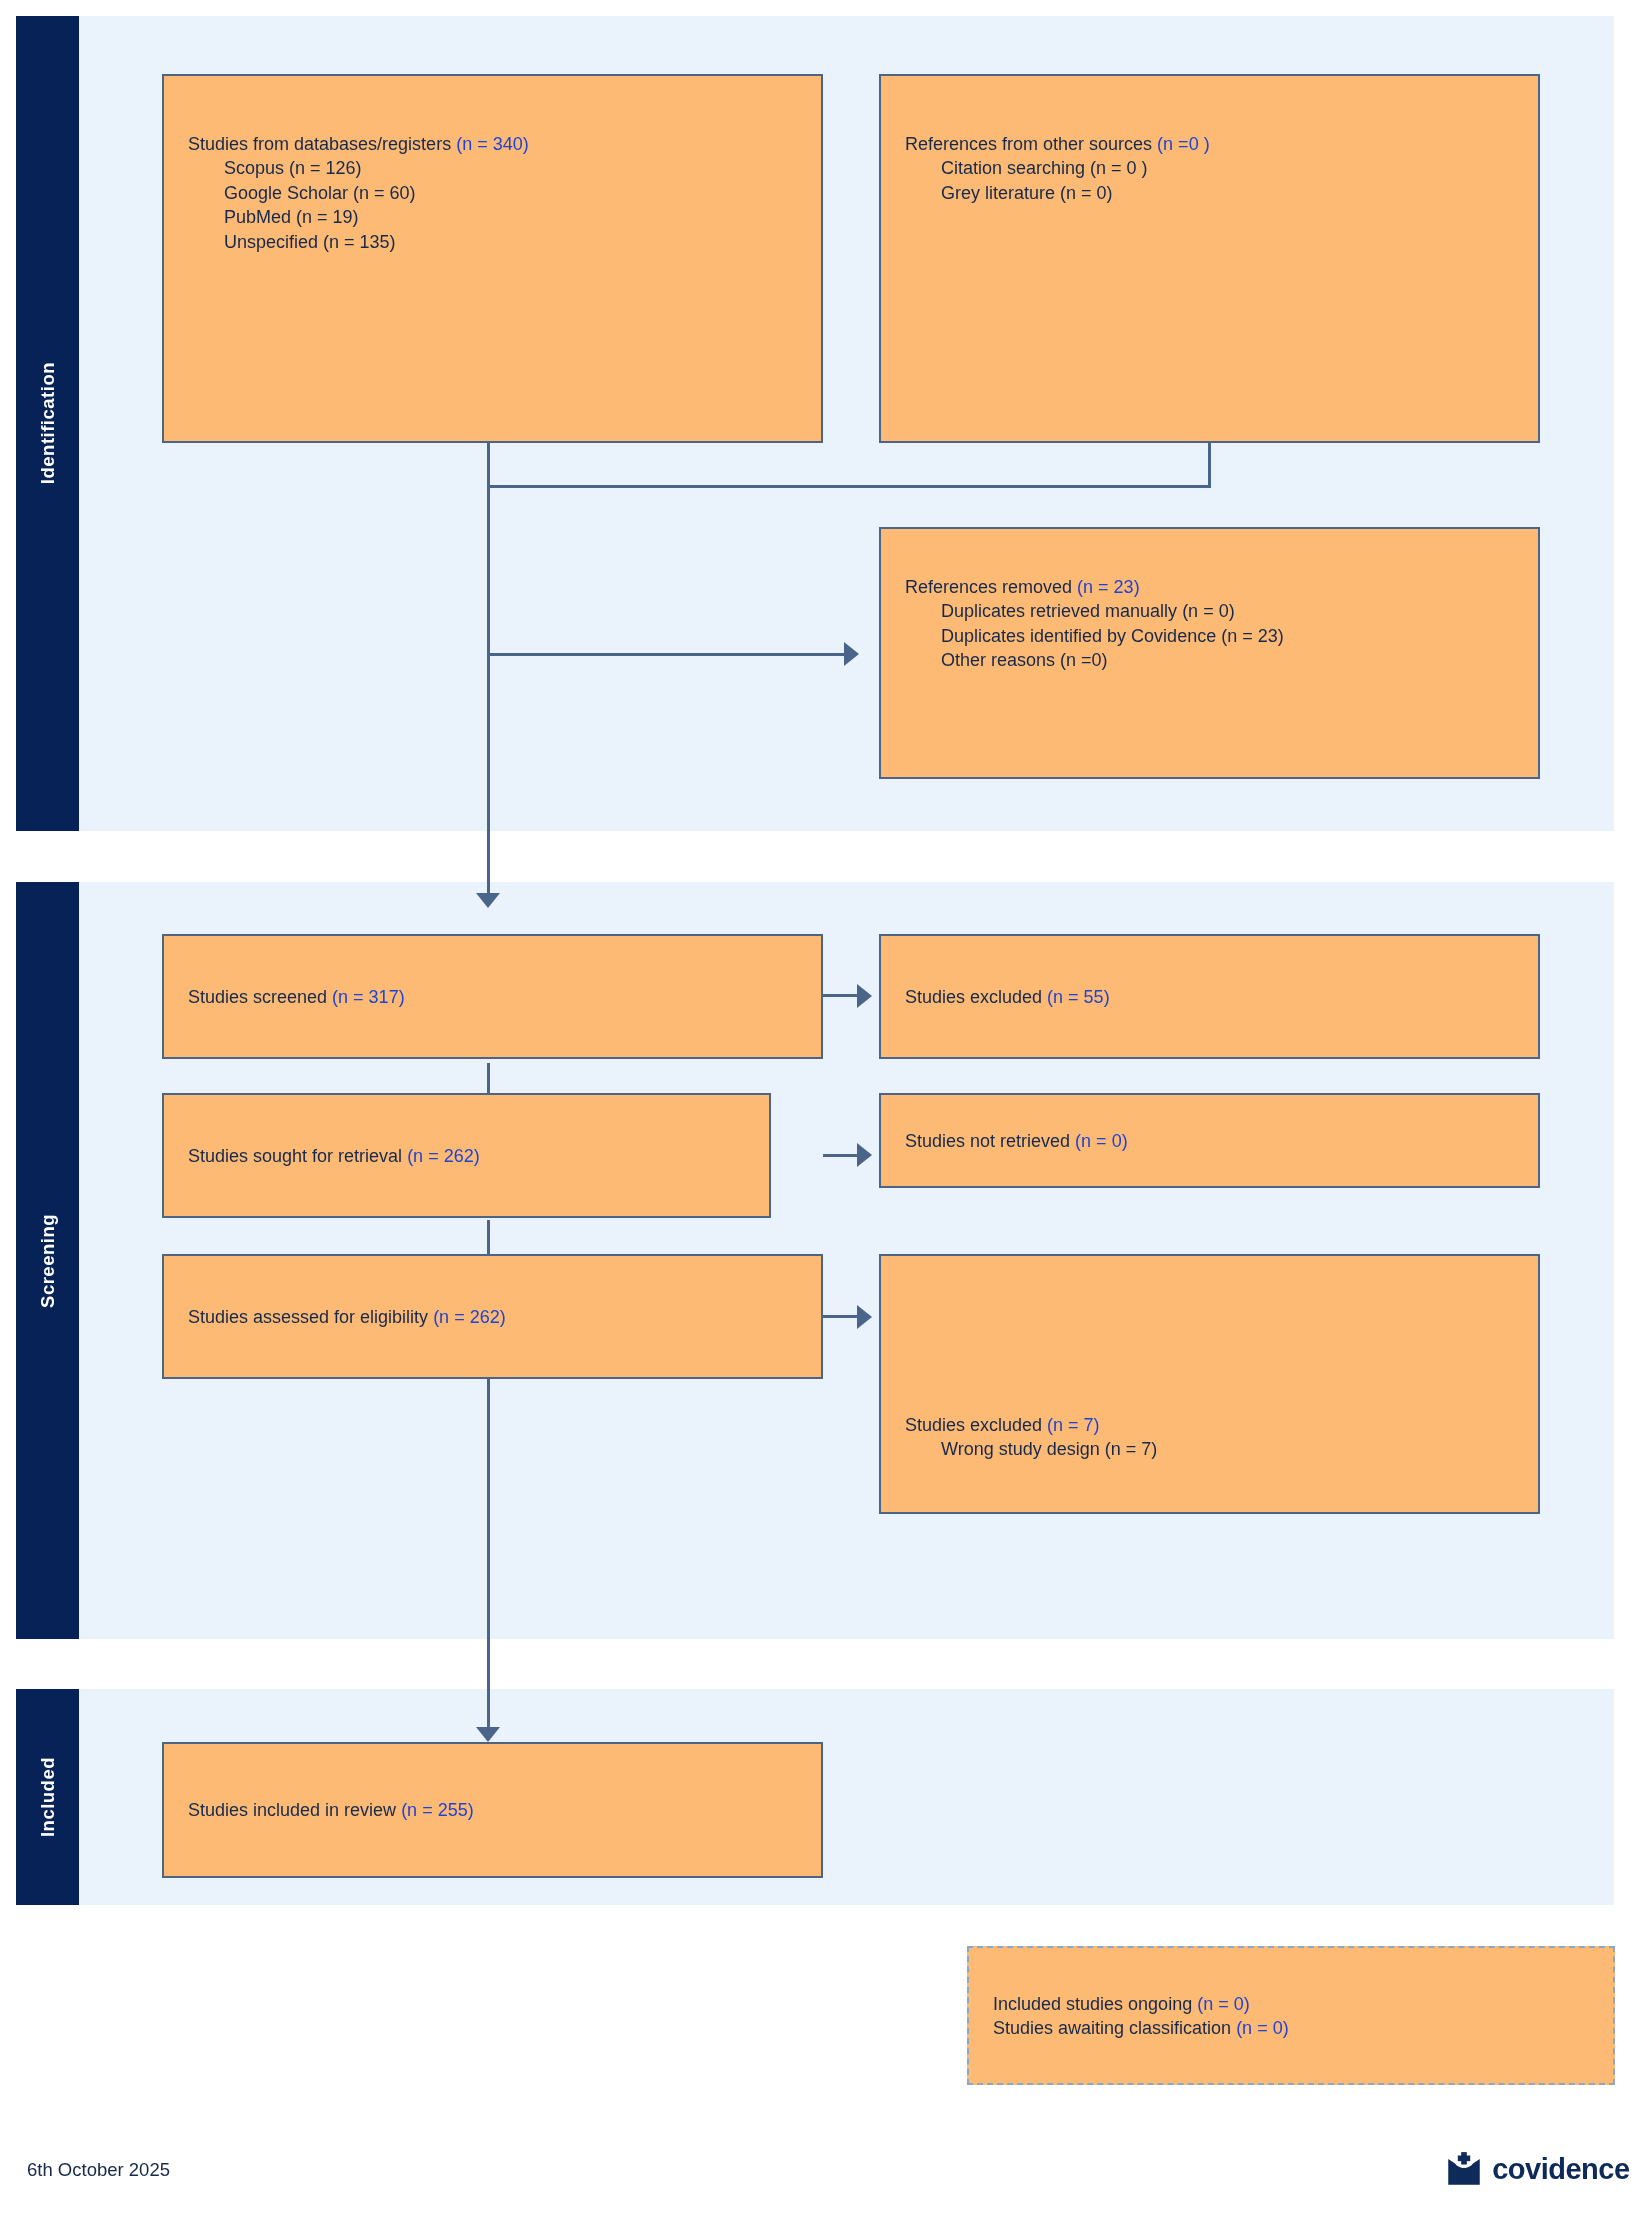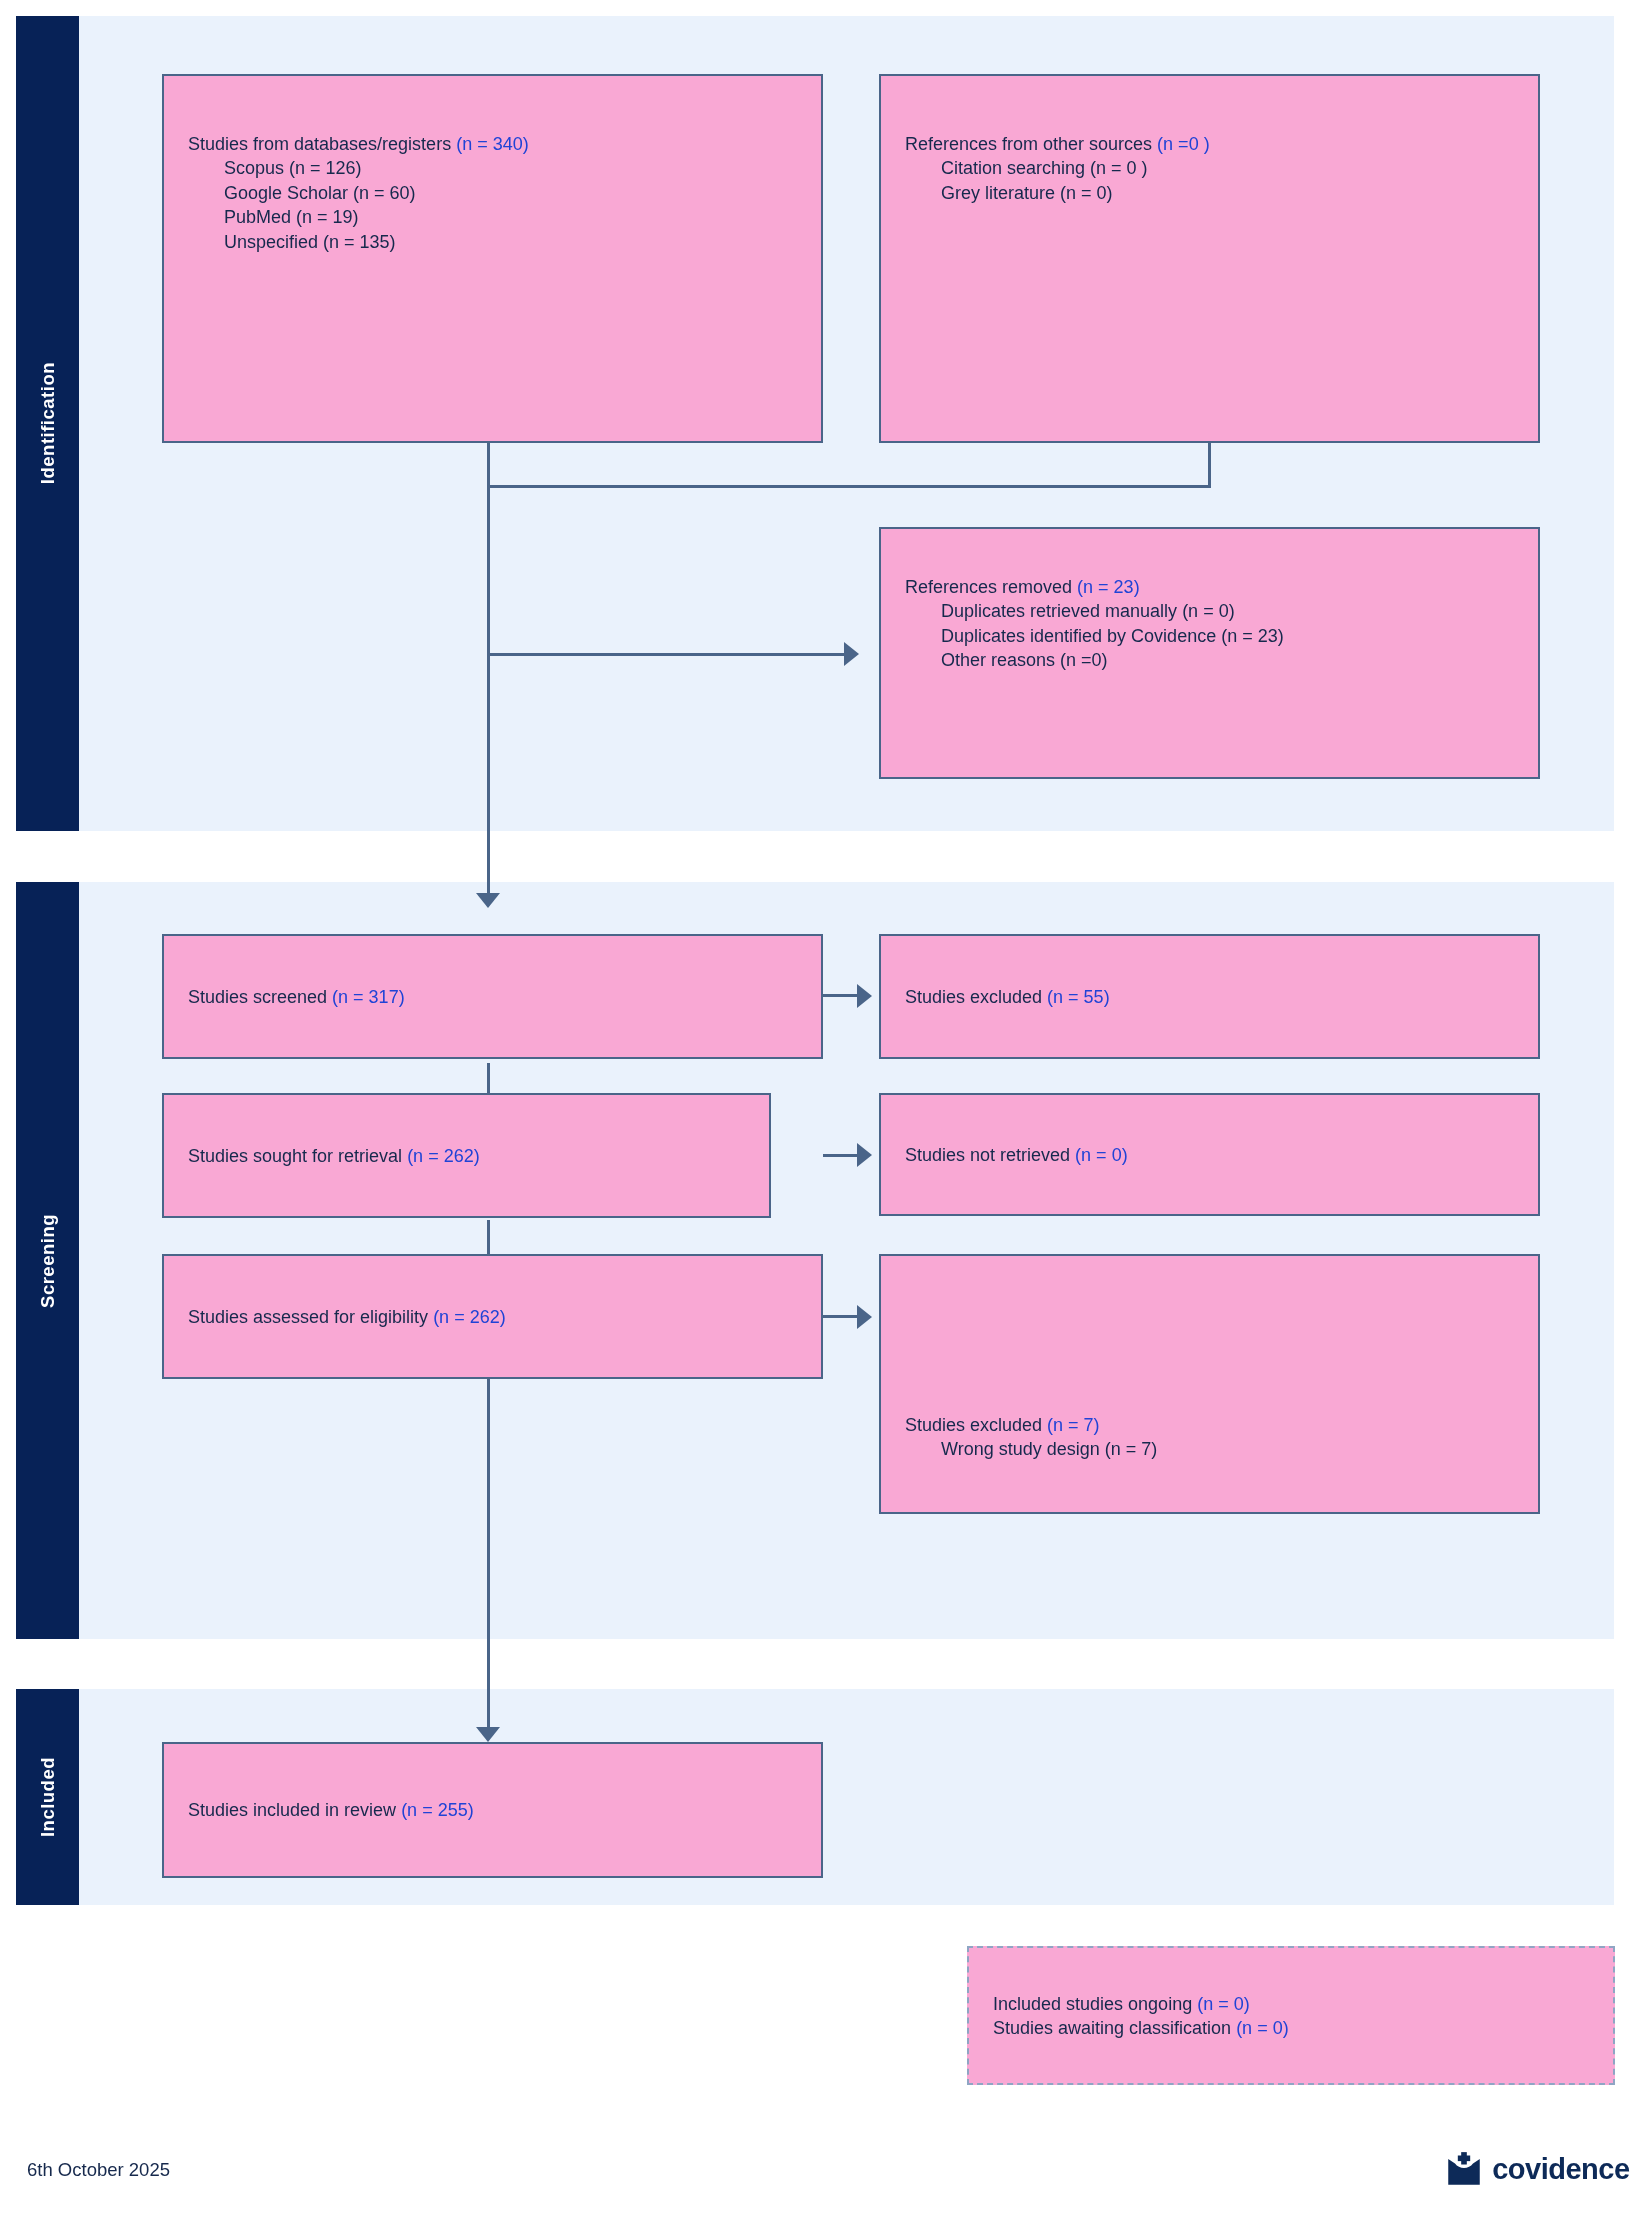--- a/index.html
+++ b/index.html
@@ -37,21 +37,21 @@
     font-size: 18.5px;
     letter-spacing: 0.5px;
     writing-mode: vertical-rl;
     transform: rotate(180deg);
     white-space: nowrap;
   }
 
   
   .box {
     position: absolute;
-    background: #f9a8d4;
+    background: #fdba74;
     border: 2.8px solid #4a6589;
     box-sizing: border-box;
     padding: 0;
   }
   .box.dashed {
     border: 2.8px dashed #8fa5c4;
   }
   .box-inner {
     position: absolute;
     left: 24px;
@@ -240,21 +240,21 @@
   </div>
 
   <div class="box" style="left:162px; top:1093px; width:609px; height:125px;">
     <div class="box-inner">
       <div class="line">
         <span>Studies sought for retrieval </span><span class="num">(n = 262)</span>
       </div>
     </div>
   </div>
 
-  <div class="box" style="left:879px; top:1093px; width:661px; height:123px;">
+  <div class="box" style="left:879px; top:1093px; width:661px; height:95px;">
     <div class="box-inner">
       <div class="line">
         <span>Studies not retrieved </span><span class="num">(n = 0)</span>
       </div>
     </div>
   </div>
 
   <div class="box" style="left:162px; top:1254px; width:661px; height:125px;">
     <div class="box-inner">
       <div class="line">

